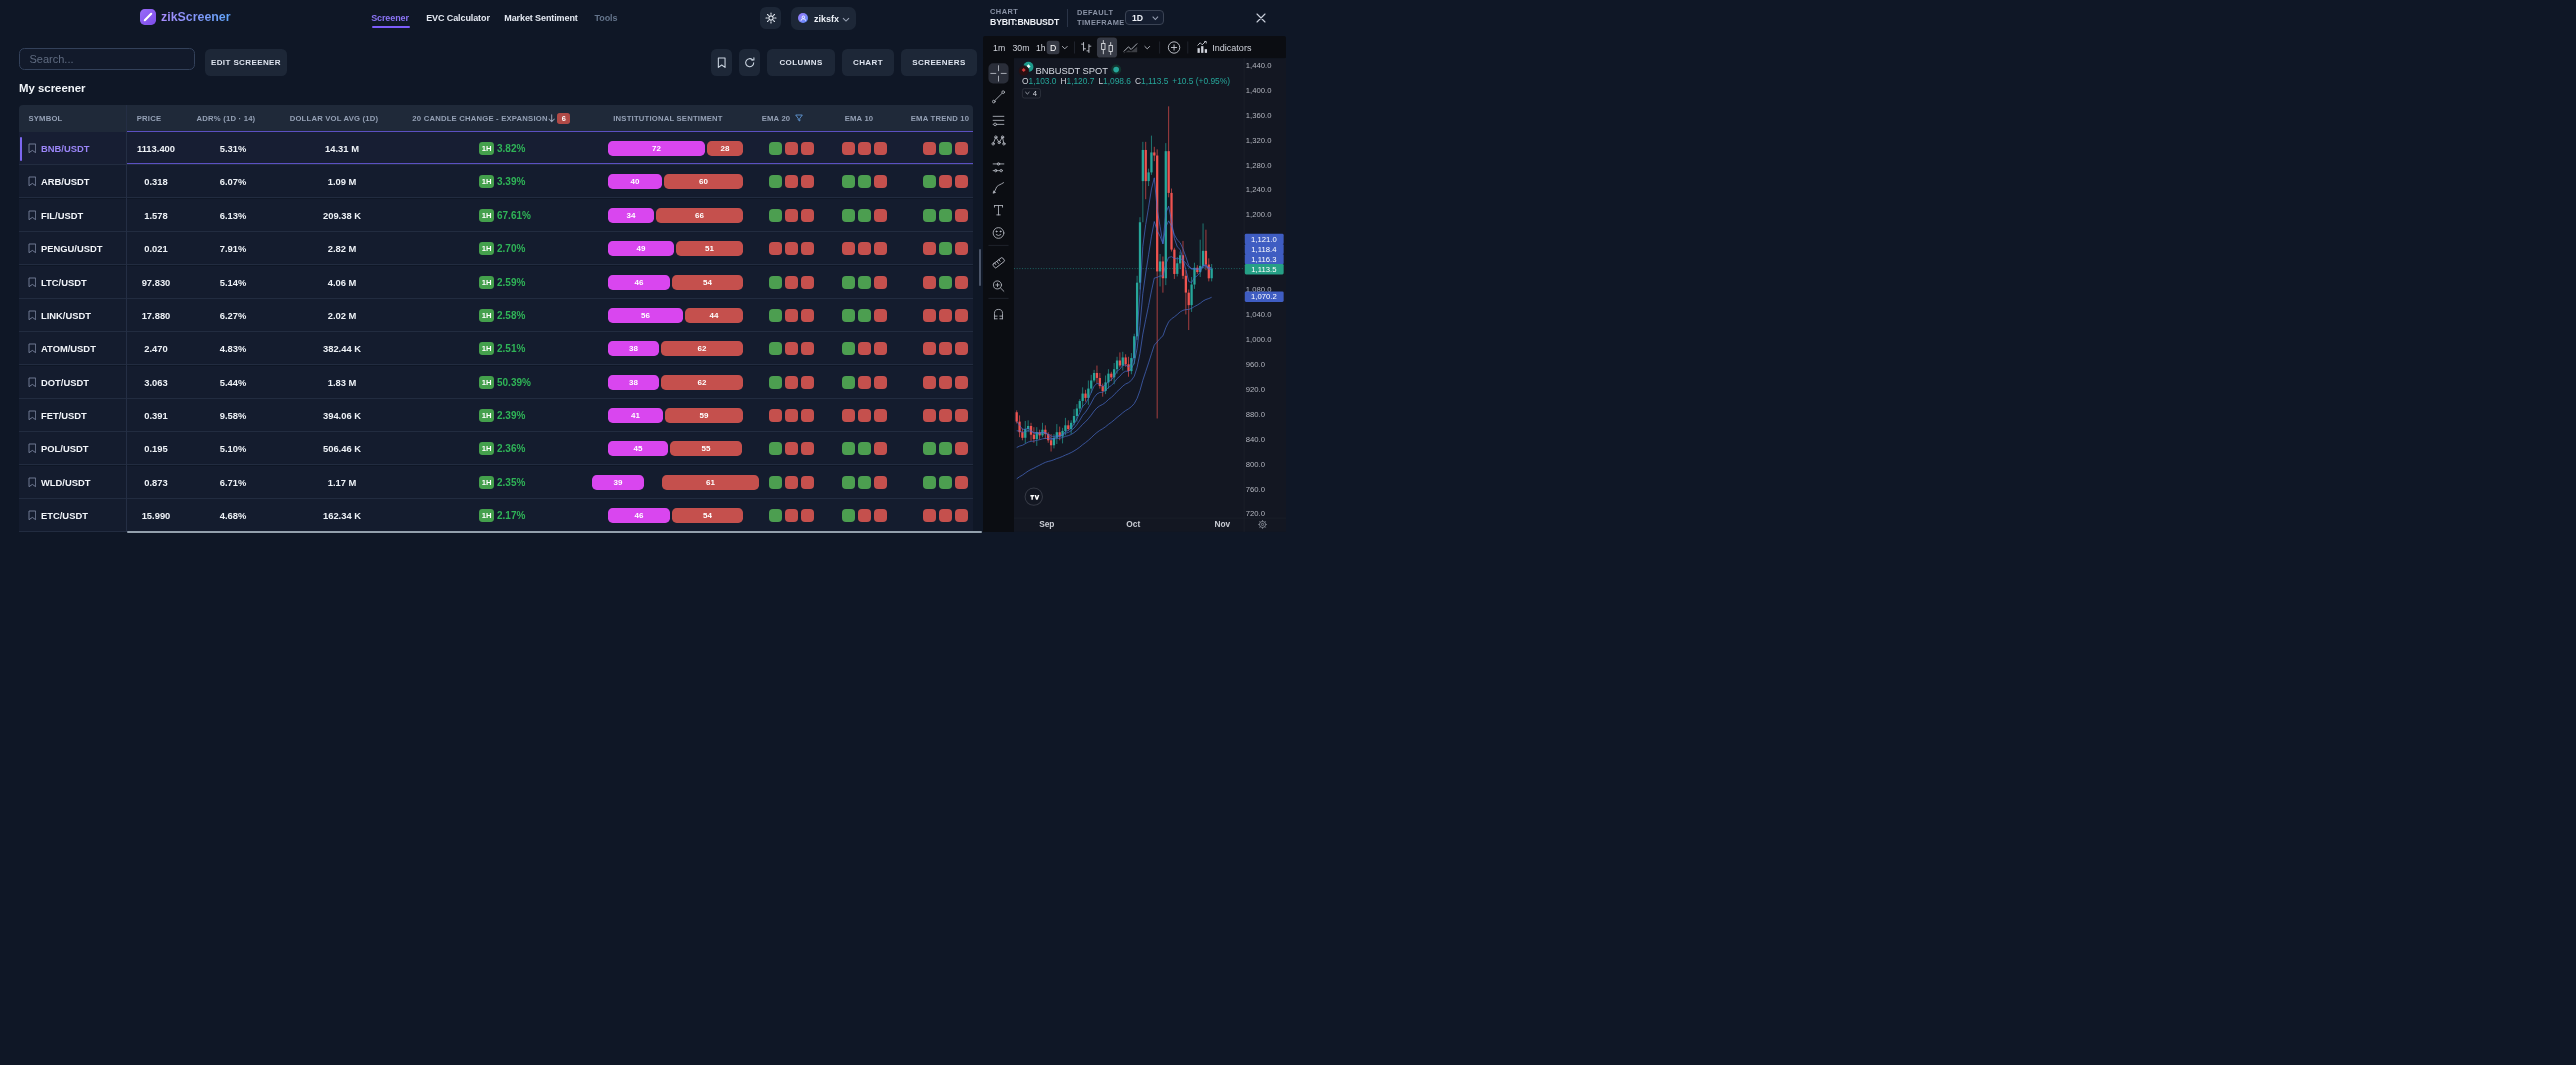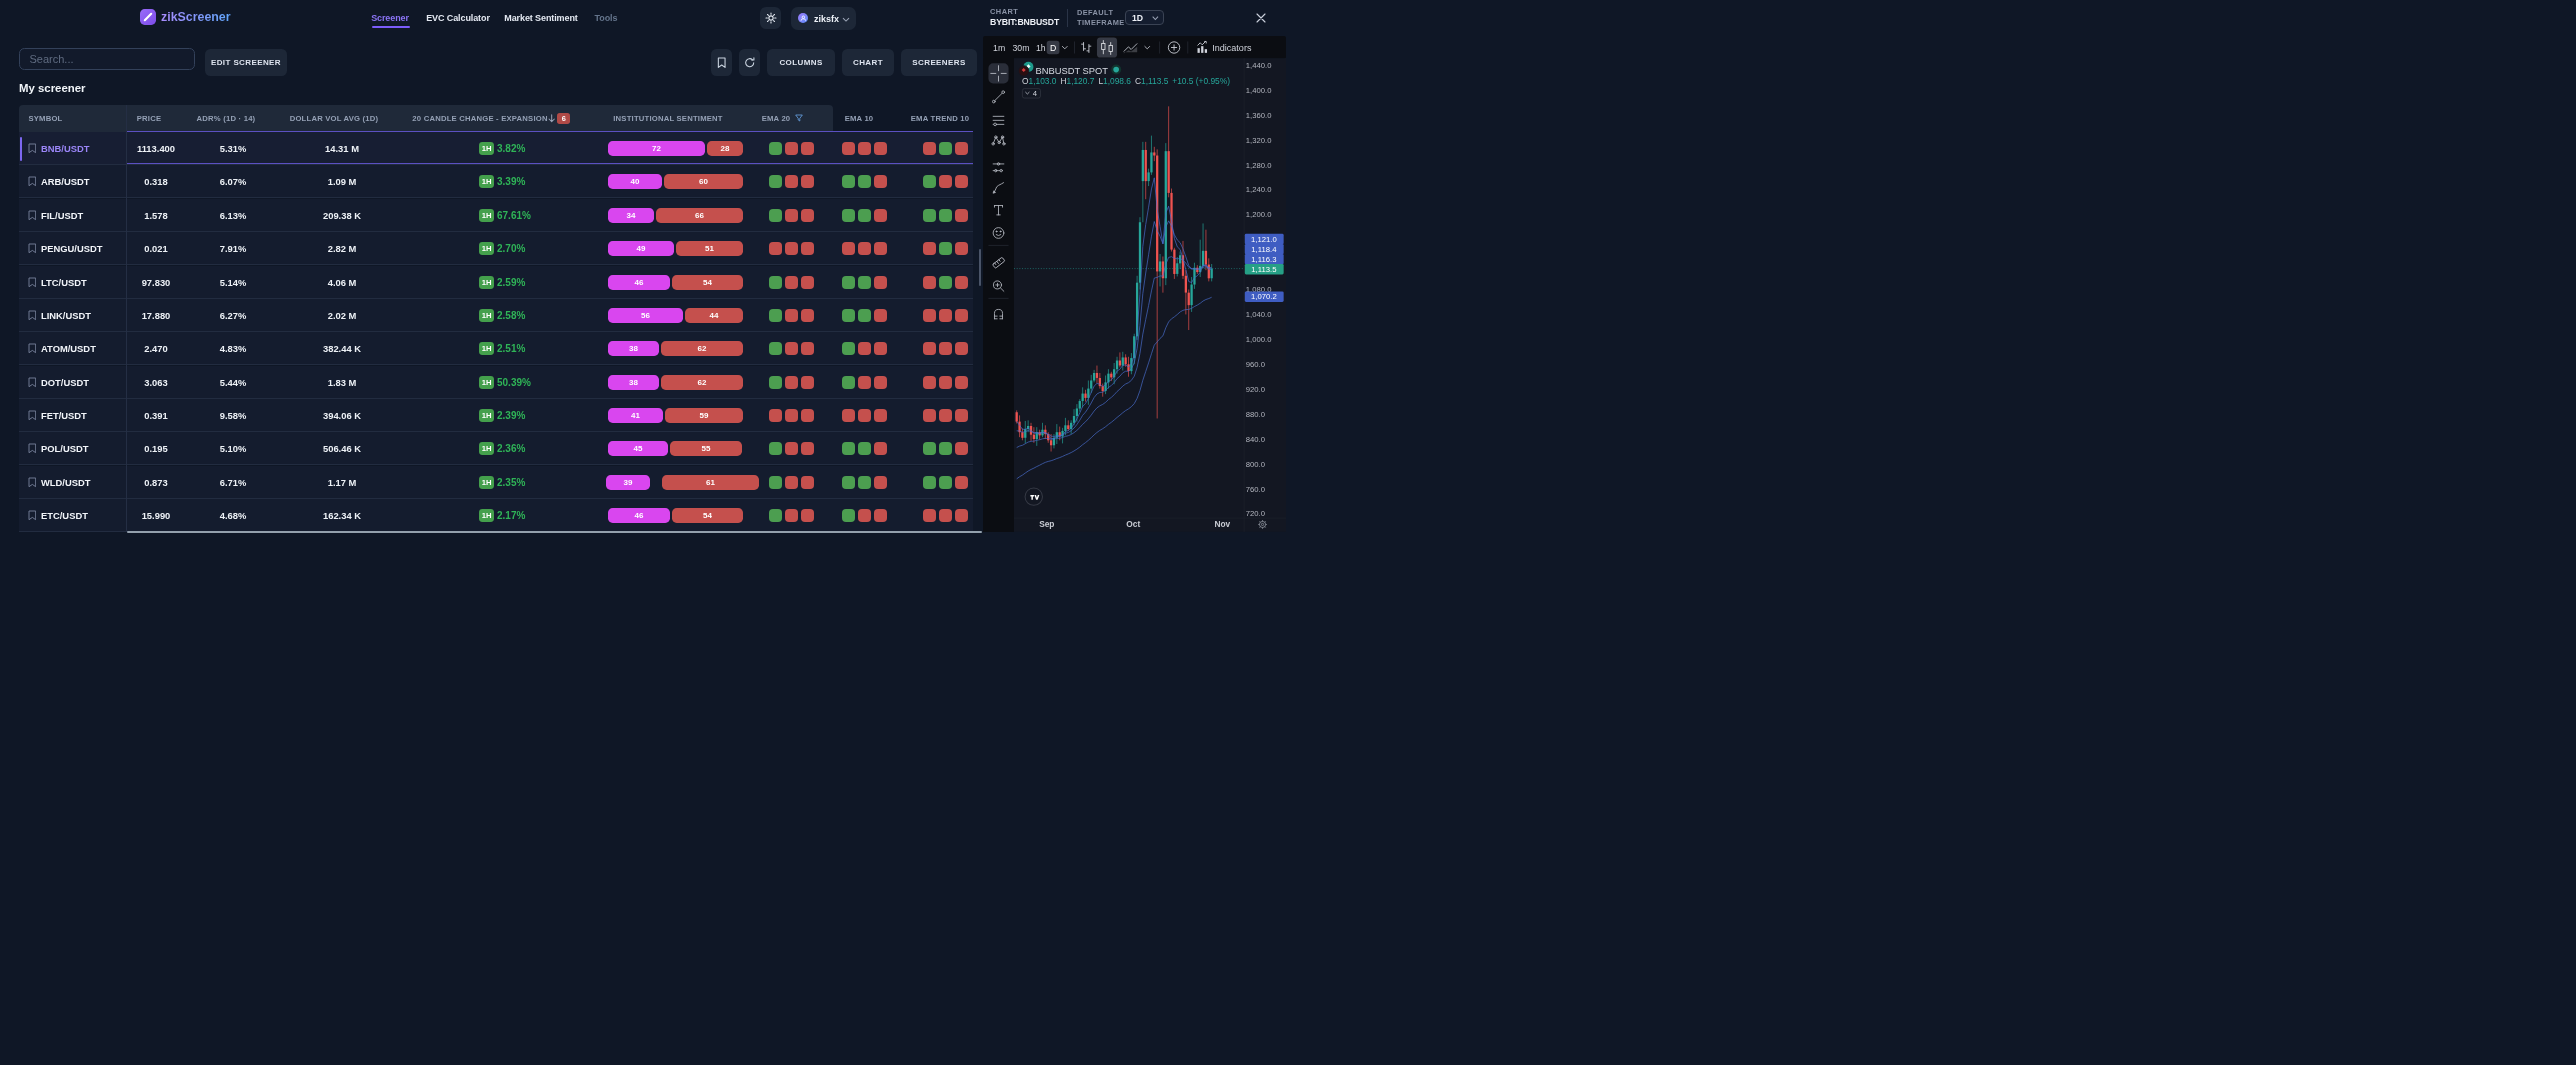--- a/index.html
+++ b/index.html
@@ -73,21 +73,21 @@
         <path d="M14.5 8.5 a6 6 0 1 1 -1.8 -4.3"></path>
         <path d="M14.8 1.2 v3.4 h-3.4" stroke-linejoin="round"></path>
       </svg>
     </div>
 <div class="btn" style="left:767px;width:68px">COLUMNS</div>
 <div class="btn" style="left:842px;width:52px">CHART</div>
 <div class="btn" style="left:901px;width:76px">SCREENERS</div>
 
 <div class="abs" style="left:19px;top:82px;font-size:11.4px;font-weight:700;color:#f1f5f9">My screener</div>
 
-<div class="abs" style="left:19px;top:105px;width:814px;height:27px;background:#1f2939;border-radius:4px 4px 0 0">
+<div class="abs" style="left:19px;top:105px;width:954px;height:27px;background:#1f2939;border-radius:4px 4px 0 0">
       <div class="hc" style="left:9.4px">SYMBOL</div>
       <div class="hcc" style="left:130px">PRICE</div>
       <div class="hcc" style="left:207px">ADR% (1D · 14)</div>
       <div class="hcc" style="left:315px">DOLLAR VOL AVG (1D)</div>
       <div class="hcc" style="left:461px">20 CANDLE CHANGE - EXPANSION</div>
       <svg width="7.4" height="8.7" viewBox="0 0 11 13" style="position:absolute;left:529px;top:9.4px">
         <path d="M5.5 1 v10 M1.5 7.5 l4 4 l4 -4" stroke="#9aa4b8" fill="none" stroke-width="1.5" stroke-linecap="round" stroke-linejoin="round"></path>
       </svg>
       <div style="position:absolute;left:538px;top:8px;width:13.4px;height:10.7px;background:#b04a47;border-radius:2.7px;color:#fff;font-size:7.4px;font-weight:700;display:flex;align-items:center;justify-content:center">6</div>
       <div class="hcc" style="left:649px">INSTITUTIONAL SENTIMENT</div>
@@ -325,21 +325,21 @@
     <div class="row" style="top:466px">
       <svg width="8.7" height="10.7" viewBox="0 0 13 16" style="position:absolute;left:8.7px;top:11.4px">
         <path d="M1.5 1.5 h10 v13 l-5 -3.4 l-5 3.4 z" fill="none" stroke="#77819a" stroke-width="1.4" stroke-linejoin="round"></path>
       </svg>
       <div class="sym" style="color:#f2f5fa">WLD/USDT</div>
       <div class="val" style="left:137px">0.873</div>
       <div class="val" style="left:214px">6.71%</div>
       <div class="val" style="left:323px">1.17 M</div>
       <div class="badge1h">1H</div>
       <div class="pct">2.35%</div>
-      <div class="segg" style="left:587px;width:44px">39</div>
+      <div class="segg" style="left:573px;width:52px">39</div>
       <div class="segr" style="left:643px;width:97px">61</div>
       <div class="sq" style="left:750px;background:#4c9e50"></div>
       <div class="sq" style="left:766px;background:#c5504d"></div>
       <div class="sq" style="left:782px;background:#c5504d"></div>
       <div class="sq" style="left:823px;background:#4c9e50"></div>
       <div class="sq" style="left:839px;background:#4c9e50"></div>
       <div class="sq" style="left:855px;background:#c5504d"></div>
       <div class="sq" style="left:904px;background:#4c9e50"></div>
       <div class="sq" style="left:920px;background:#4c9e50"></div>
       <div class="sq" style="left:936px;background:#c5504d"></div>

